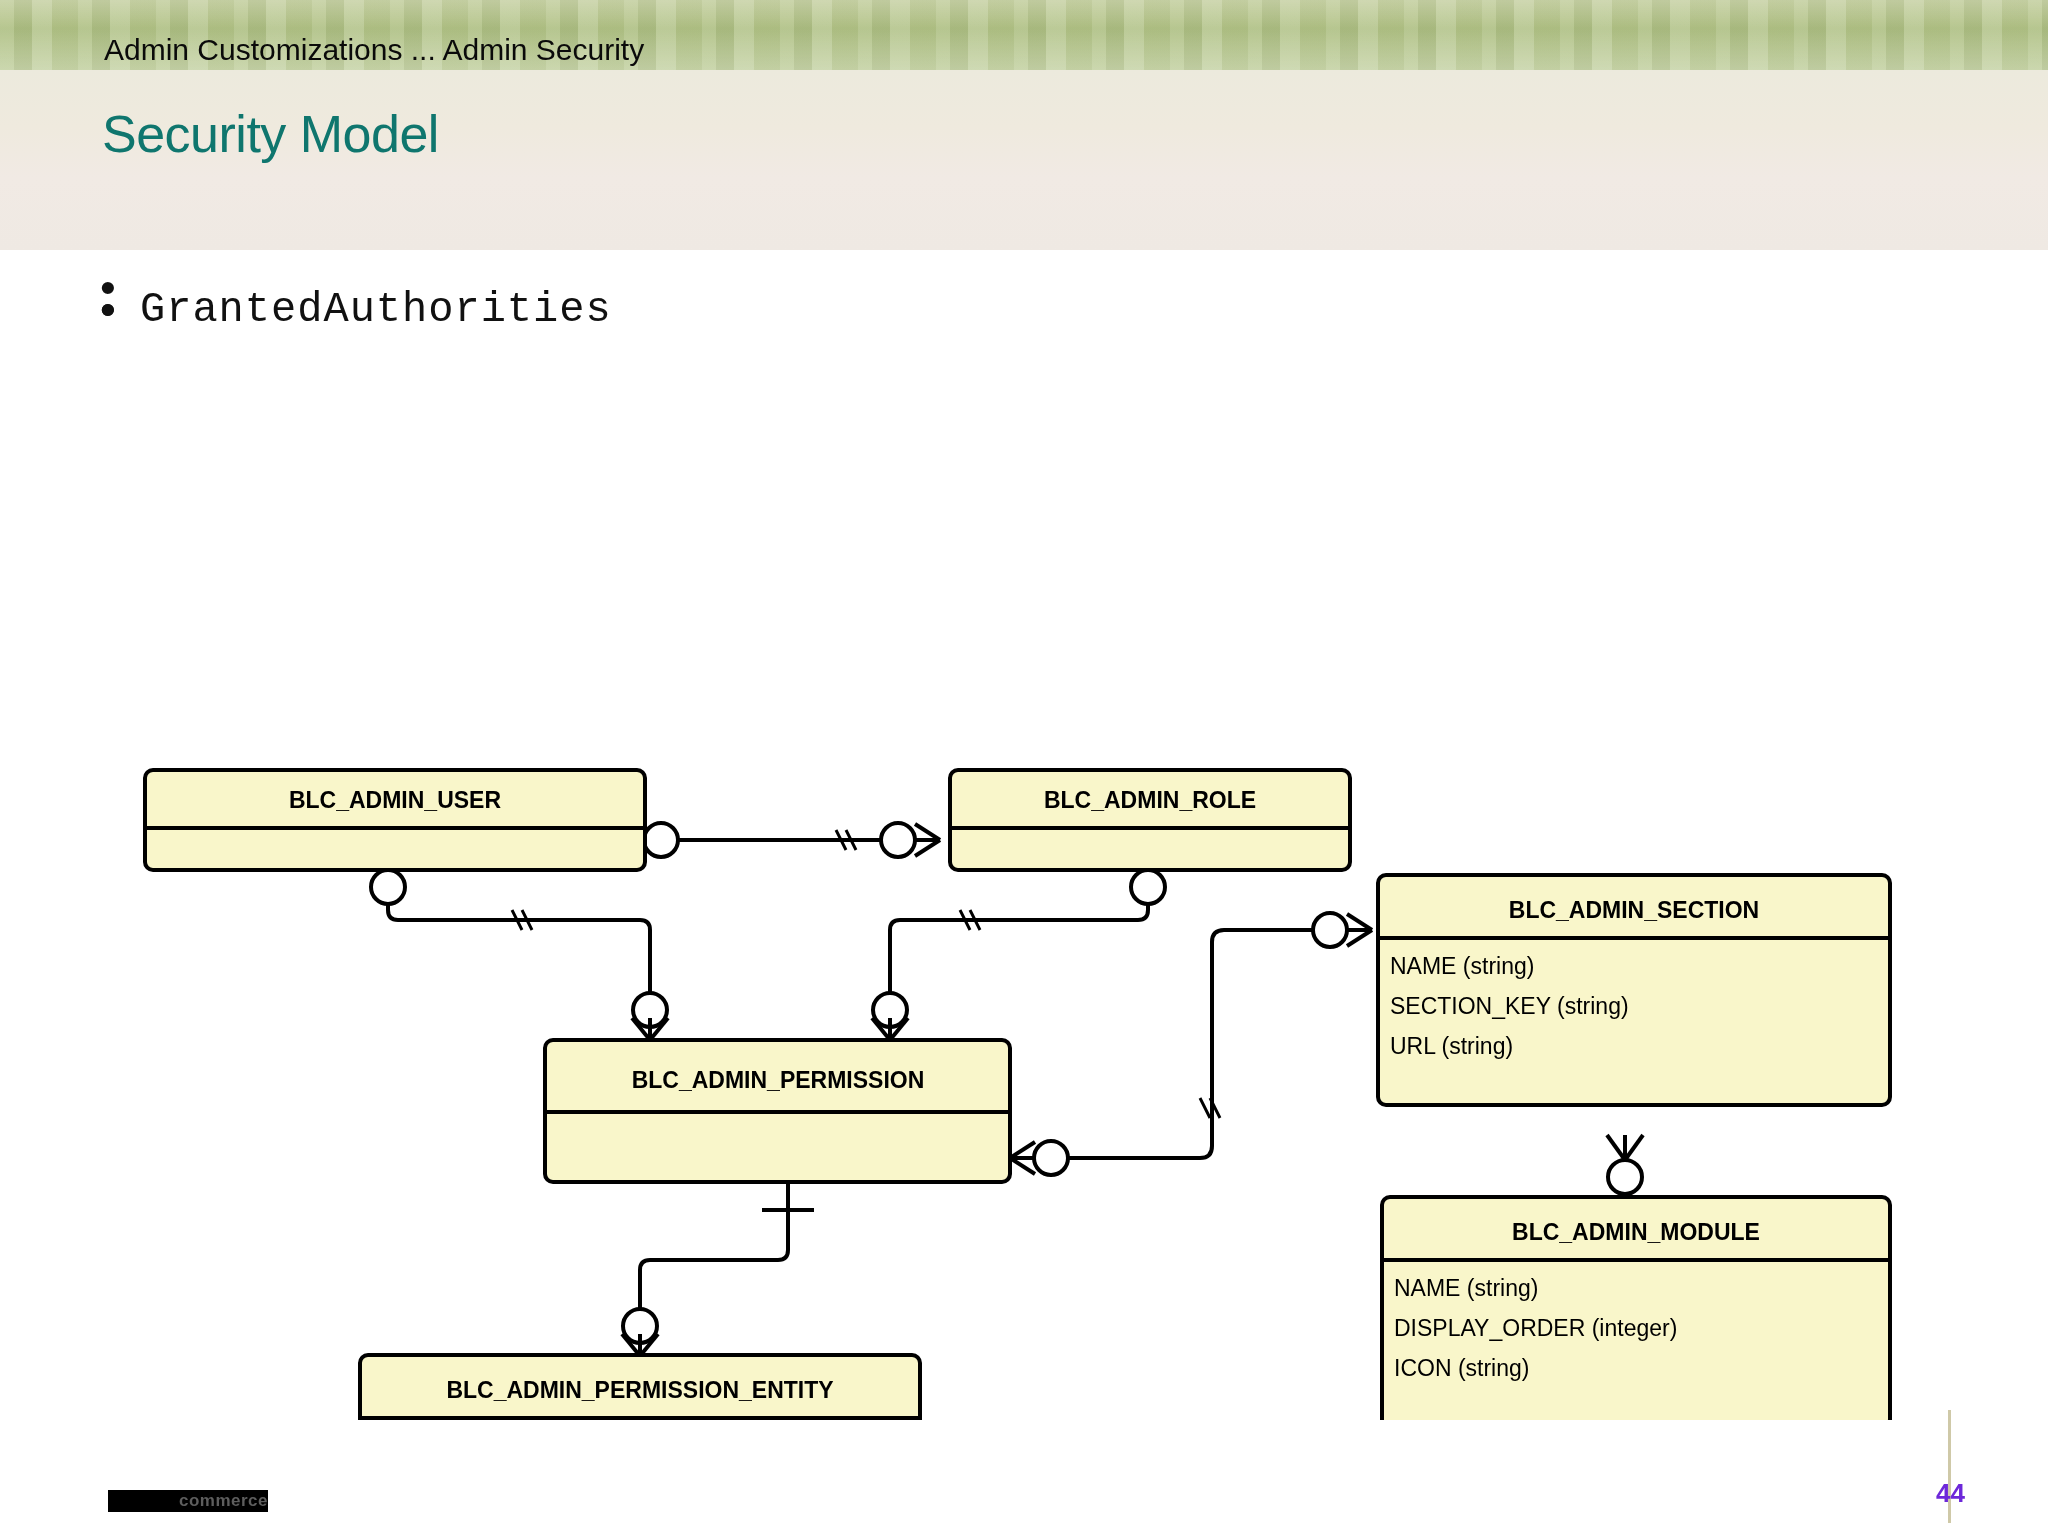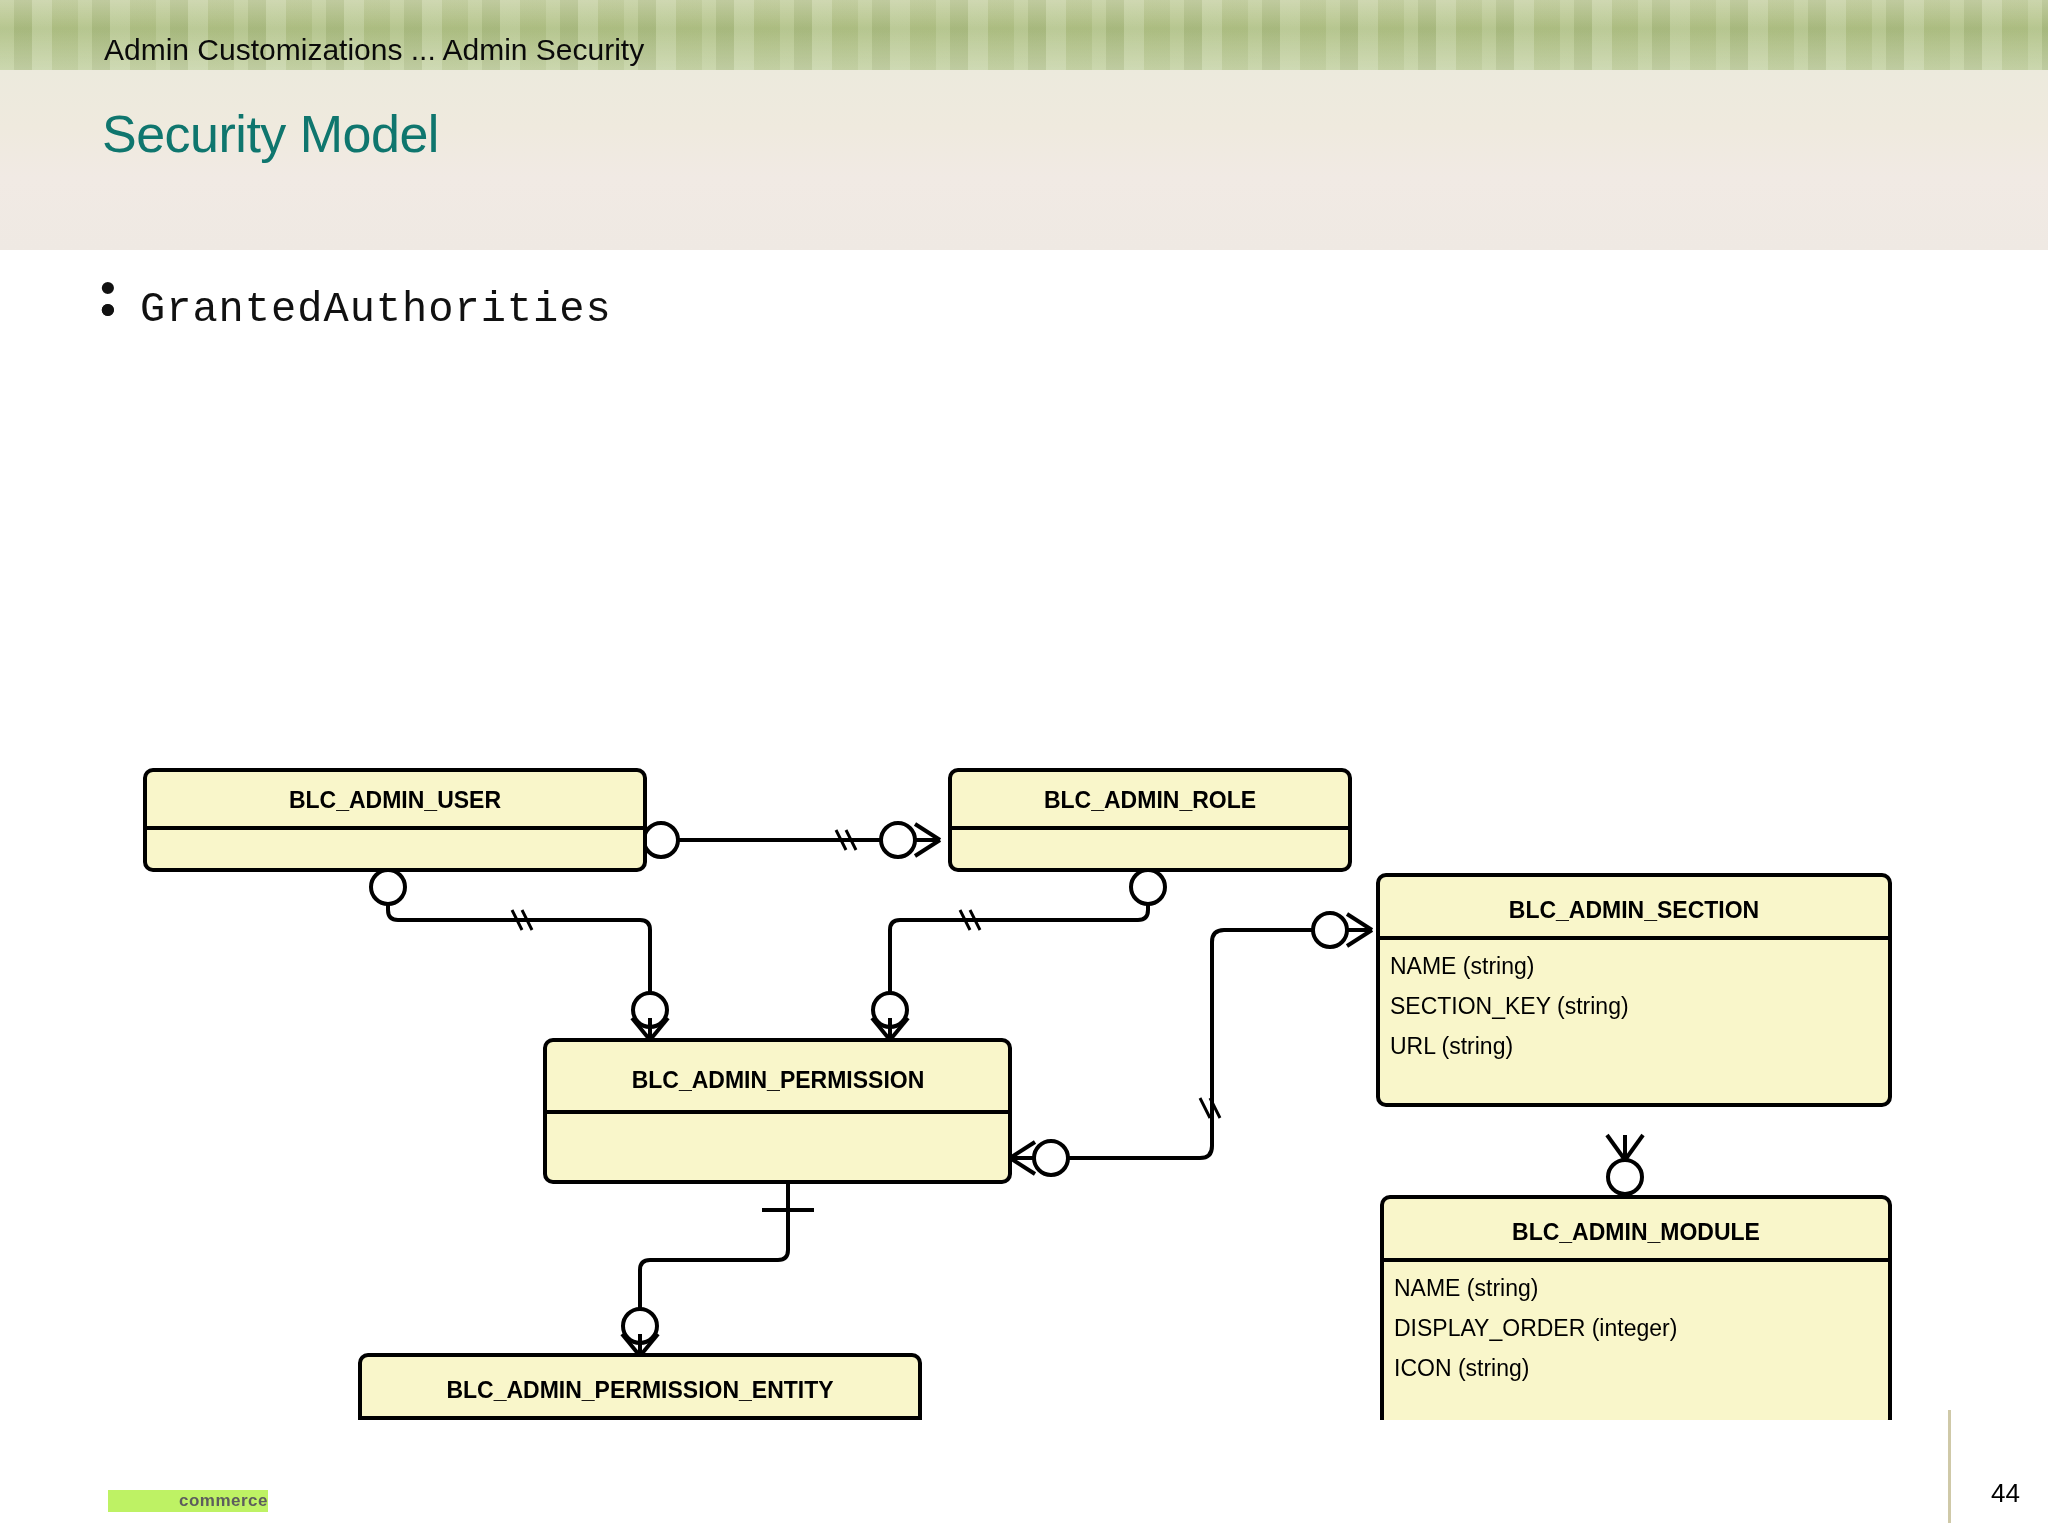--- a/index.html
+++ b/index.html
@@ -123,21 +123,21 @@
     fill: #000000;
   }
 
   
   #footer-logo {
     position: absolute;
     left: 108px;
     top: 1490px;
     width: 160px;
     height: 22px;
-    background: #bef264;
+    background: #000000;
     overflow: hidden;
   }
   #footer-logo-text {
     position: absolute;
     right: 0px;
     top: 1px;
     font-size: 17px;
     color: #5d5d5d;
     letter-spacing: 0.5px;
     font-weight: bold;
@@ -145,24 +145,25 @@
   #page-divider {
     position: absolute;
     left: 1948px;
     top: 1410px;
     width: 3px;
     height: 113px;
     background: #cfc9a8;
   }
   #page-number {
     position: absolute;
-    left: 1991px;
+    left: 1936px;
     top: 1478px;
     font-size: 26px;
-    color: #000000;
+    color: #6d28d9;
+    font-weight: bold;
   }
 </style>
 </head>
 <body>
 
 <div id="header-band">
   <div id="header-band-sheen"></div>
 </div>
 <div id="breadcrumb">Admin Customizations ... Admin Security</div>
 

